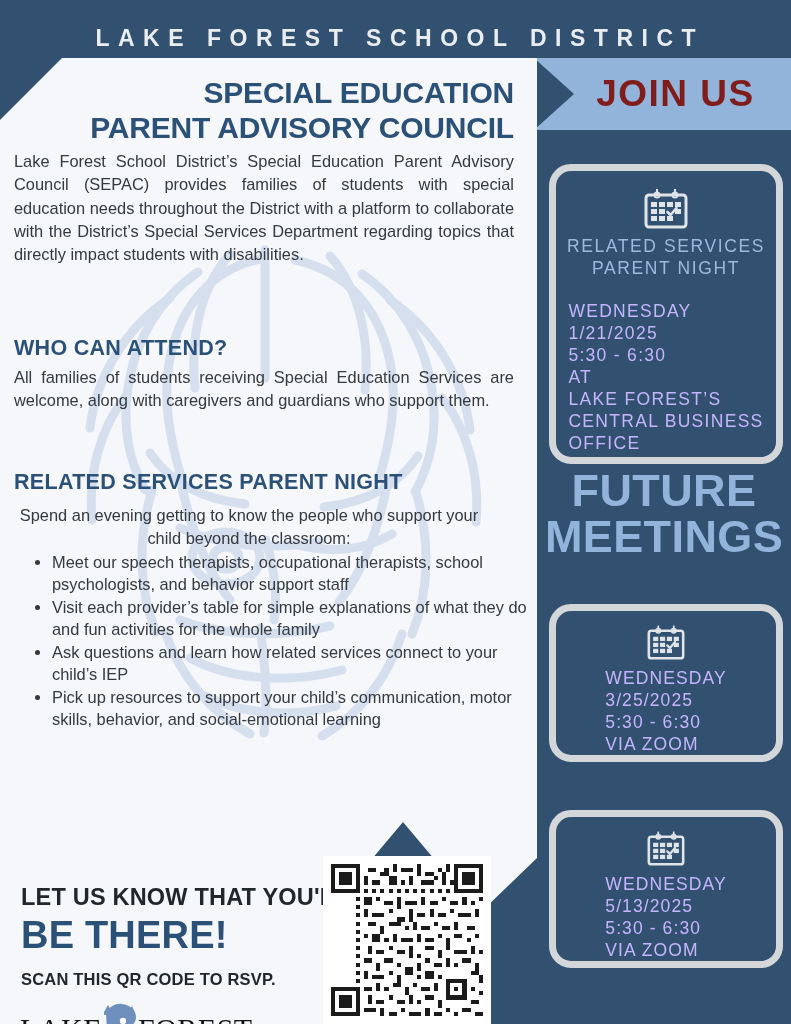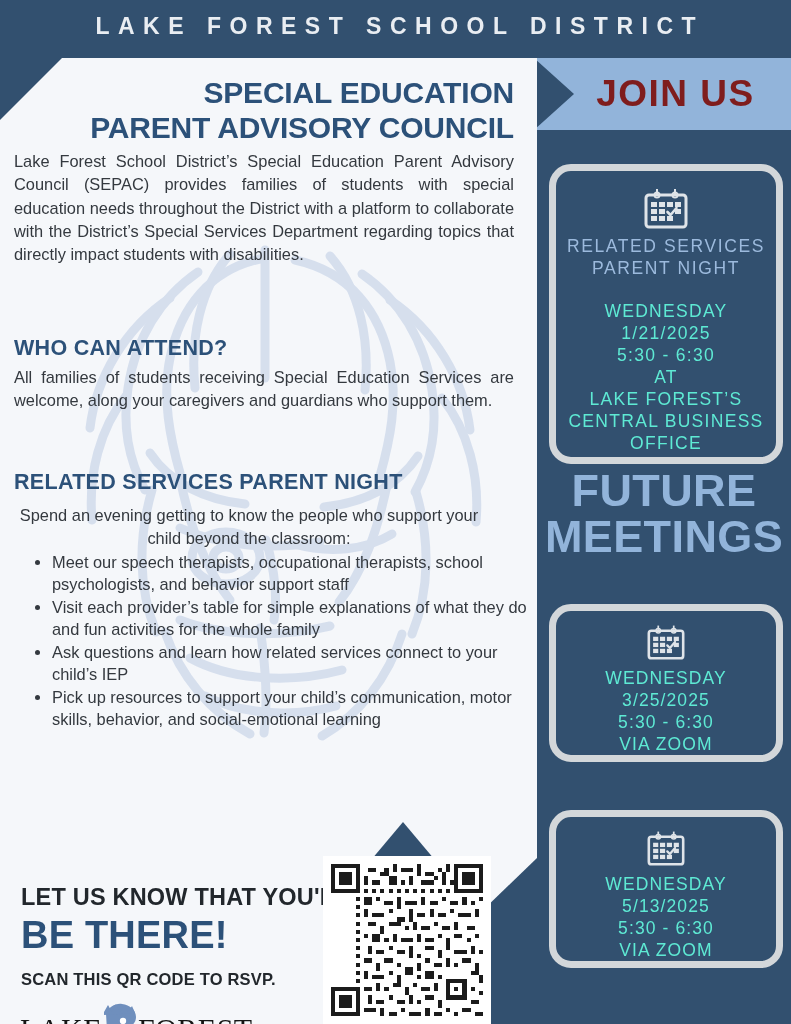--- a/index.html
+++ b/index.html
@@ -18,21 +18,21 @@
   }
 
   
   .district-bar {
     position: absolute;
     top: 0; left: 0;
     width: 791px;
     height: 52px;
     background: #32506f;
     display: flex;
-    align-items: center;
+    align-items: flex-end;
     justify-content: center;
   }
   .district-bar .txt {
     color: #e9edf2;
     font-size: 23px;
     font-weight: bold;
     letter-spacing: 8.5px;
     text-indent: 8.5px;
     white-space: nowrap;
   }
@@ -232,25 +232,25 @@
 
   .card-title {
     color: #9cbadd;
     font-size: 17.5px;
     letter-spacing: 1.6px;
     line-height: 1.25;
     text-align: center;
     margin-bottom: 20px;
   }
   .card-detail {
-    color: #5eead4;
+    color: #c4b5fd;
     font-size: 17.5px;
     letter-spacing: 1.3px;
     line-height: 1.26;
-    text-align: center;
+    text-align: left;
   }
   .card-detail.tight { letter-spacing: 1.1px; }
 
   .future-heading {
     position: absolute;
     left: 0; top: 338px;
     width: 254px;
     text-align: center;
     color: #92b4da;
     font-size: 45px;
@@ -311,21 +311,21 @@
     <div class="panel-inner">
 
       <div class="title-block">
         <div>SPECIAL EDUCATION</div>
         <div>PARENT ADVISORY COUNCIL</div>
       </div>
 
       <div class="body-text" style="top:92px;">Lake Forest School District’s Special Education Parent Advisory Council (SEPAC) provides families of students with special education needs throughout the District with a platform to collaborate with the District’s Special Services Department regarding topics that directly impact students with disabilities.</div>
 
       <div class="section-head" style="top:278px;">WHO CAN ATTEND?</div>
-      <div class="body-text" style="top:308px;">All families of students receiving Special Education Services are welcome, along your caregivers and guardians who support them.</div>
+      <div class="body-text" style="top:308px;">All families of students receiving Special Education Services are welcome, along with caregivers and guardians who support them.</div>
 
       <div class="section-head" style="top:412px;">RELATED SERVICES PARENT NIGHT</div>
       <div class="body-text ragged" style="top:446px; width:470px;">Spend an evening getting to know the people who support your child beyond the classroom:</div>
 
       <ul class="bullets" style="top:494px;">
         <li>Meet our speech therapists, occupational therapists, school psychologists, and behavior support staff</li>
         <li>Visit each provider’s table for simple explanations of what they do and fun activities for the whole family</li>
         <li>Ask questions and learn how related services connect to your child’s IEP</li>
         <li>Pick up resources to support your child’s communication, motor skills, behavior, and social-emotional learning</li>
       </ul>

